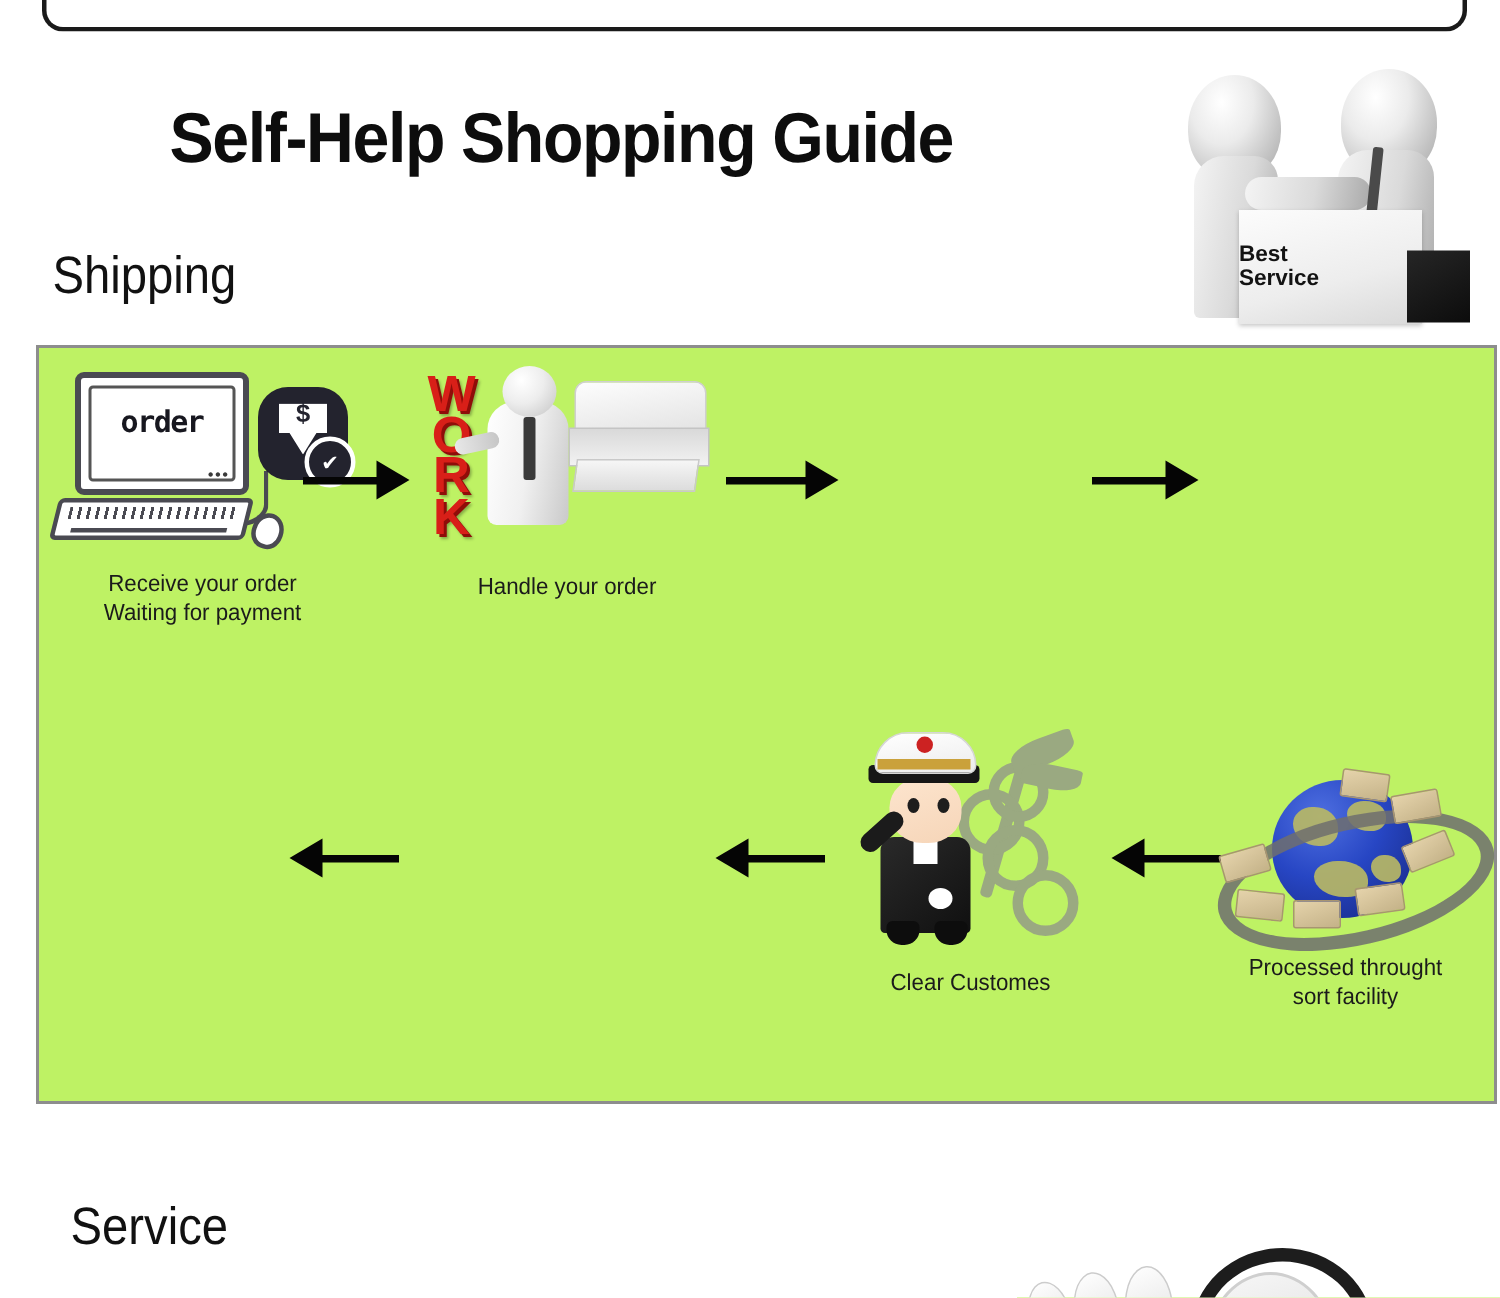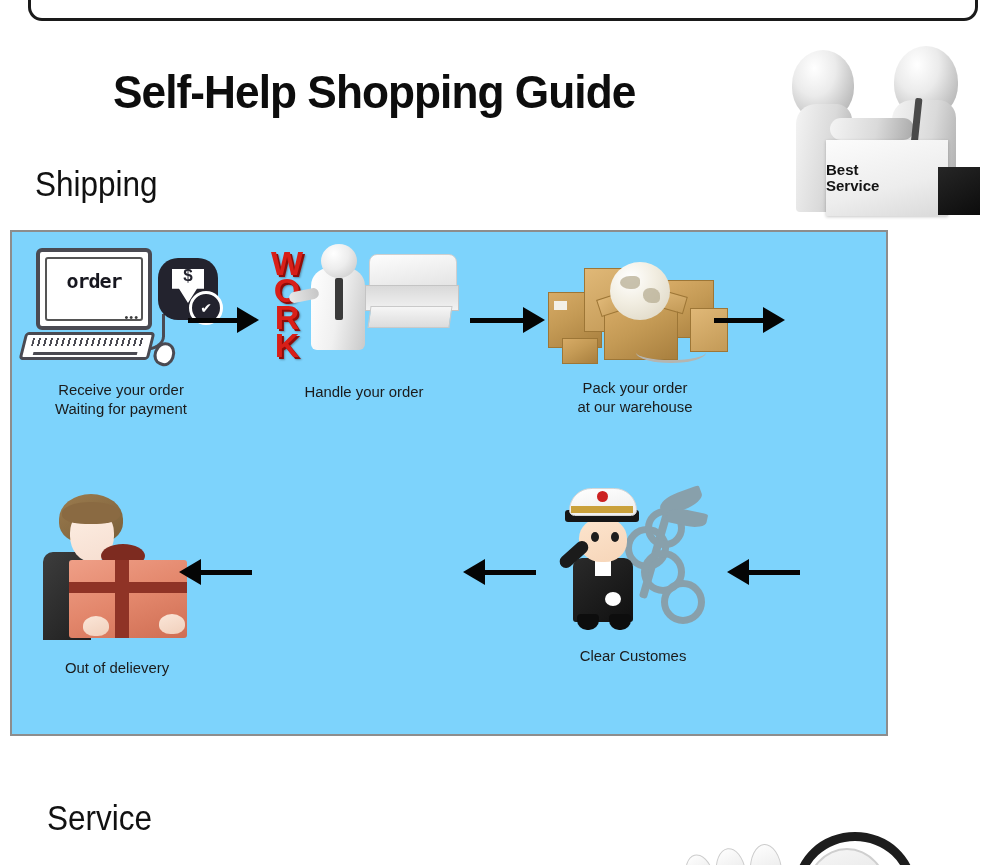--- a/index.html
+++ b/index.html
@@ -55,22 +55,22 @@
     position:absolute;left:152px;top:125px;width:42px;height:48px;
     background:linear-gradient(150deg,#262626,#0c0c0c);
   }
   .bs-tie{
     position:absolute;left:127px;top:56px;width:7px;height:48px;
     background:#4a4a4a;transform:rotate(6deg);border-radius:2px;
   }
 
   
   .flow-box{
-    position:absolute;left:10px;top:230px;width:878px;height:506px;
-    border:2px solid #8d8d8d;background:#7dd3fc;box-sizing:border-box;
+    position:absolute;left:24px;top:230px;width:974px;height:506px;
+    border:2px solid #8d8d8d;background:#bef264;box-sizing:border-box;
   }
 
   .cell{position:absolute;text-align:center;}
   .cell .art{position:relative;margin:0 auto;}
   .caption{
     font-size:15.5px;color:#1b1b1b;line-height:1.25;
     font-family:"Liberation Sans",sans-serif;white-space:pre-line;
     transform:scaleX(.96);transform-origin:center;
   }
 
@@ -301,63 +301,27 @@
         </div>
       </div>
       <div class="caption" style="margin-top:18px;">Handle your order</div>
     </div>
 
     <div class="arrow right" style="left:458px;top:84px;width:74px;">
       <div class="shaft" style="width:54px;"></div>
         <div class="head"></div>
     </div>
 
-    <div class="cell" style="left:512px;top:14px;width:222px;">
-      <div class="art" style="width:190px;height:118px;">
-        <div class="bx" style="left:8px;top:46px;width:52px;height:54px;">
-            <i class="lbl" style="position:absolute;left:5px;top:8px;width:13px;height:9px;background:#f3f0e6;display:block;"></i>
-          </div>
-        <div class="bx light" style="left:44px;top:22px;width:44px;height:62px;"></div>
-        <div class="bx" style="left:126px;top:34px;width:46px;height:56px;"></div>
-        <div class="bx light" style="left:150px;top:62px;width:36px;height:42px;"></div>
-        <div class="bx" style="left:64px;top:58px;width:72px;height:54px;"></div>
-        <div class="bx light" style="left:58px;top:48px;width:34px;height:16px;transform:rotate(-18deg);"></div>
-        <div class="bx light" style="left:112px;top:46px;width:32px;height:16px;transform:rotate(16deg);"></div>
-        <div class="globe" style="left:70px;top:16px;">
-          <div class="c1"></div>
-          <div class="c2"></div>
-        </div>
-        <div class="bx" style="left:22px;top:92px;width:34px;height:24px;"></div>
-        <div class="strap" style="left:96px;top:96px;width:70px;height:18px;"></div>
-      </div>
-      <div class="caption" style="margin-top:14px;">Pack your order
-at our warehouse</div>
-    </div>
 
     <div class="arrow right" style="left:702px;top:84px;width:70px;">
       <div class="shaft" style="width:50px;"></div>
         <div class="head"></div>
     </div>
 
 
-    <div class="cell" style="left:0px;top:262px;width:210px;">
-      <div class="art" style="width:176px;height:150px;">
-        <div class="gp-coat"></div>
-        <div class="gp-hair"></div>
-        <div class="gp-face"></div>
-        <div class="gp-fringe"></div>
-        <div class="gp-bow"></div>
-        <div class="gp-gift"></div>
-        <div class="gp-rib-h"></div>
-        <div class="gp-rib-v"></div>
-        <div class="gp-hand" style="left:54px;top:122px;"></div>
-        <div class="gp-hand" style="left:130px;top:120px;"></div>
-      </div>
-      <div class="caption" style="margin-top:14px;">Out of delievery</div>
-    </div>
 
     <div class="arrow left" style="left:168px;top:336px;width:72px;">
       <div class="shaft" style="left:20px;width:52px;"></div>
         <div class="head"></div>
     </div>
 
 
     <div class="arrow left" style="left:452px;top:336px;width:72px;">
       <div class="shaft" style="left:20px;width:52px;"></div>
         <div class="head"></div>
@@ -389,20 +353,40 @@
         <div class="co-leg" style="left:64px;"></div>
       </div>
       <div class="caption" style="margin-top:8px;">Clear Customes</div>
     </div>
 
     <div class="arrow left" style="left:716px;top:336px;width:72px;">
       <div class="shaft" style="left:20px;width:52px;"></div>
         <div class="head"></div>
     </div>
 
+    <div class="cell" style="left:768px;top:276px;width:206px;">
+      <div class="art" style="width:178px;height:120px;">
+        <div class="gt-globe">
+          <div class="gt-land" style="left:14px;top:18px;width:30px;height:26px;"></div>
+          <div class="gt-land" style="left:50px;top:14px;width:26px;height:20px;"></div>
+          <div class="gt-land" style="left:28px;top:54px;width:36px;height:24px;"></div>
+          <div class="gt-land" style="left:66px;top:50px;width:20px;height:18px;"></div>
+        </div>
+        <div class="gt-ring"></div>
+        <div class="gt-truck" style="left:6px;top:58px;transform:rotate(-16deg);"></div>
+        <div class="gt-truck" style="left:16px;top:86px;transform:rotate(6deg);"></div>
+        <div class="gt-truck" style="left:54px;top:92px;"></div>
+        <div class="gt-truck" style="left:96px;top:82px;transform:rotate(-8deg);"></div>
+        <div class="gt-truck" style="left:128px;top:50px;transform:rotate(-22deg);"></div>
+        <div class="gt-truck" style="left:120px;top:20px;transform:rotate(-10deg);"></div>
+        <div class="gt-truck" style="left:86px;top:6px;transform:rotate(8deg);"></div>
+      </div>
+      <div class="caption" style="margin-top:8px;">Processed throught
+sort facility</div>
+    </div>
 
   </div>
 
   <div class="section-heading" id="h-service">Service</div>
 
   <div class="headset">
     <div class="hs-f" style="left:0px;top:28px;width:26px;height:44px;transform:rotate(-14deg);"></div>
     <div class="hs-f" style="left:30px;top:22px;width:28px;height:48px;transform:rotate(-8deg);"></div>
     <div class="hs-f" style="left:64px;top:18px;width:30px;height:52px;transform:rotate(-4deg);"></div>
     <div class="hs-band"></div>

